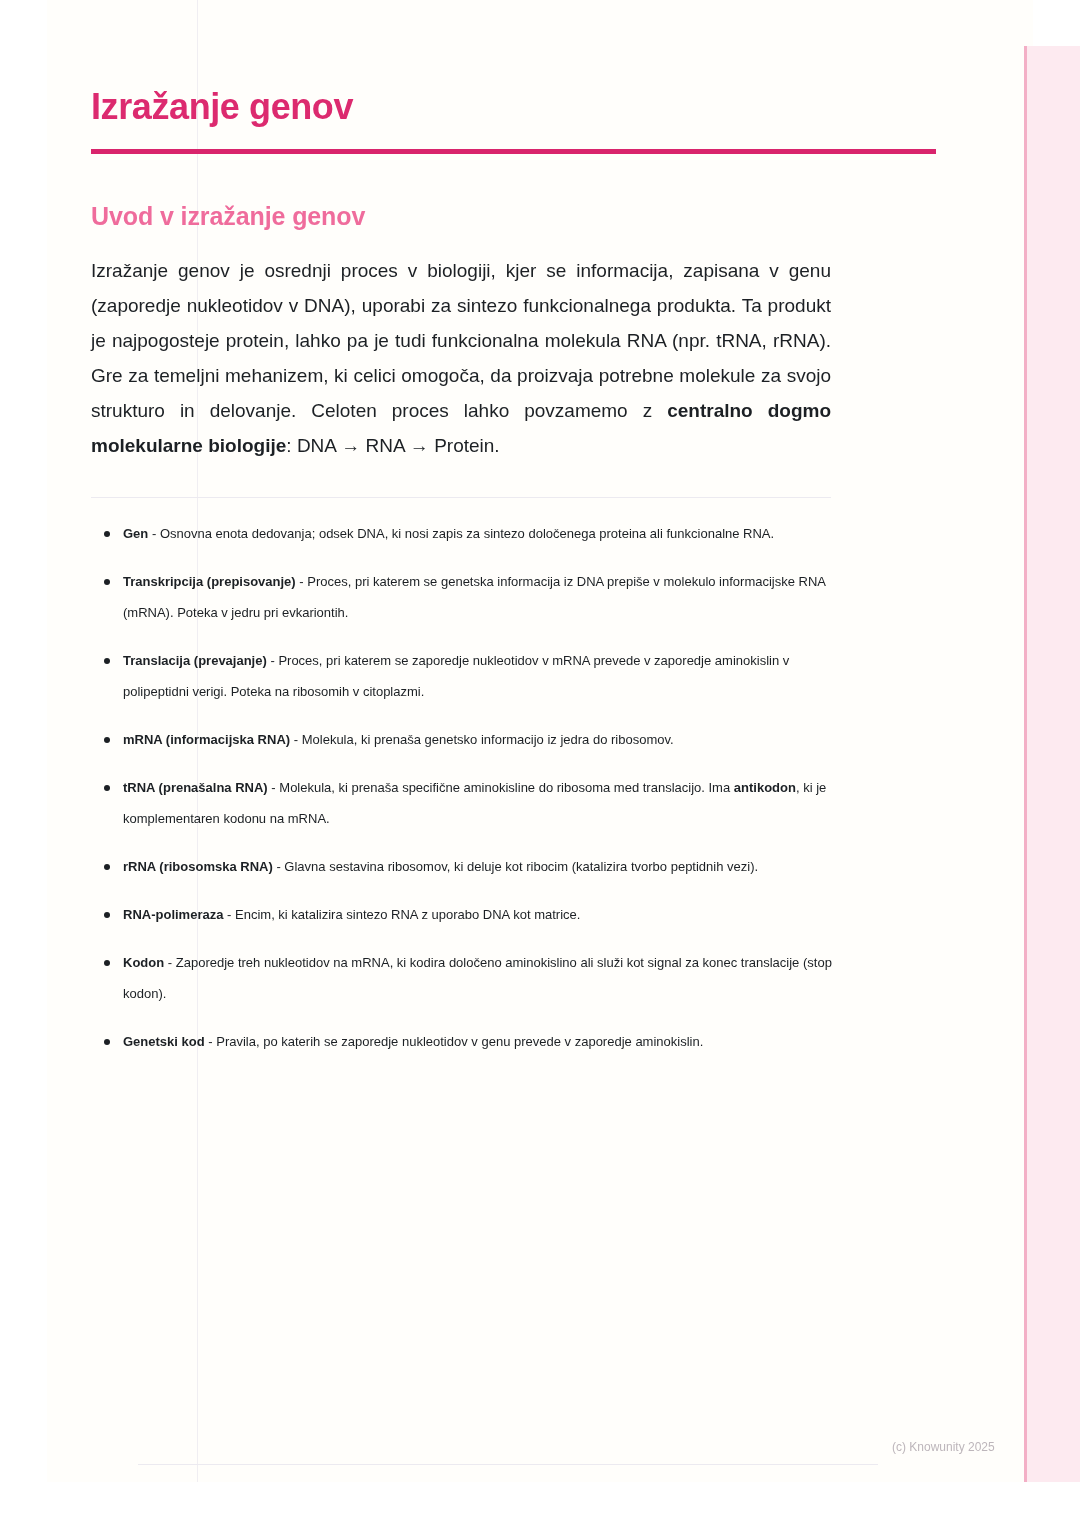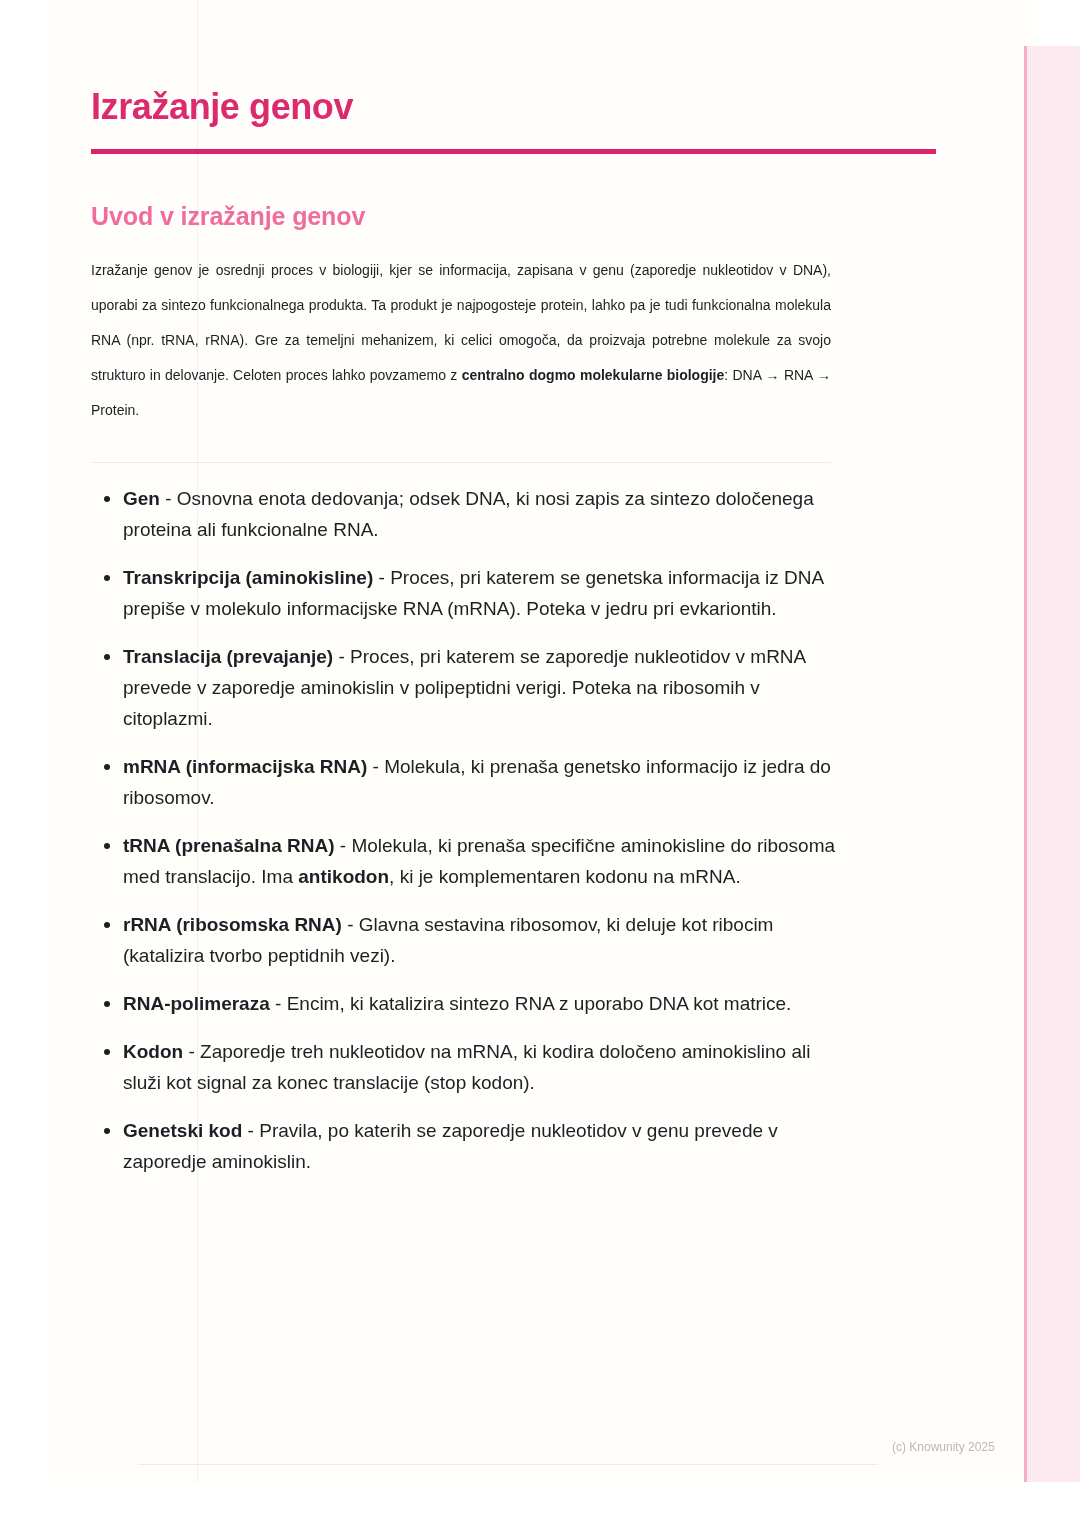--- a/index.html
+++ b/index.html
@@ -81,21 +81,21 @@
     letter-spacing: -0.1px;
     color: #ef6c9c;
   }
   #intro-heading { padding-top: 48px; }
   #terms-heading { padding-top: 36px; }
 
   .body-paragraph {
     margin: 0;
     padding-top: 22px;
     width: 740px;
-    font-size: 14px;
+    font-size: 19px;
     line-height: 35px;
     color: #1c2024;
     text-align: justify;
     text-justify: inter-word;
   }
   .body-paragraph b { font-weight: 700; }
 
   .section-divider {
     margin-top: 34px;
     width: 740px;
@@ -107,21 +107,21 @@
   #terms-list {
     margin: 0;
     padding: 20px 0 0 0;
     list-style: none;
     width: 760px;
   }
   #terms-list li {
     position: relative;
     padding-left: 32px;
     margin-bottom: 17px;
-    font-size: 19px;
+    font-size: 13px;
     line-height: 31px;
     color: #1c2024;
   }
   #terms-list li::before {
     content: "";
     position: absolute;
     left: 13px;
     top: 13px;
     width: 6px;
     height: 6px;
@@ -176,21 +176,21 @@
     <div class="section-divider"></div>
 
 
     <ul id="terms-list">
       <li>
         <span class="term-name">Gen</span>
         <span class="term-dash">-</span>
         <span class="term-def">Osnovna enota dedovanja; odsek DNA, ki nosi zapis za sintezo določenega proteina ali funkcionalne RNA.</span>
       </li>
       <li>
-        <span class="term-name">Transkripcija (aminokisline)</span>
+        <span class="term-name">Transkripcija (prepisovanje)</span>
         <span class="term-dash">-</span>
         <span class="term-def">Proces, pri katerem se genetska informacija iz DNA prepiše v molekulo informacijske RNA (mRNA). Poteka v jedru pri evkariontih.</span>
       </li>
       <li>
         <span class="term-name">Translacija (prevajanje)</span>
         <span class="term-dash">-</span>
         <span class="term-def">Proces, pri katerem se zaporedje nukleotidov v mRNA prevede v zaporedje aminokislin v polipeptidni verigi. Poteka na ribosomih v citoplazmi.</span>
       </li>
       <li>
         <span class="term-name">mRNA (informacijska RNA)</span>

